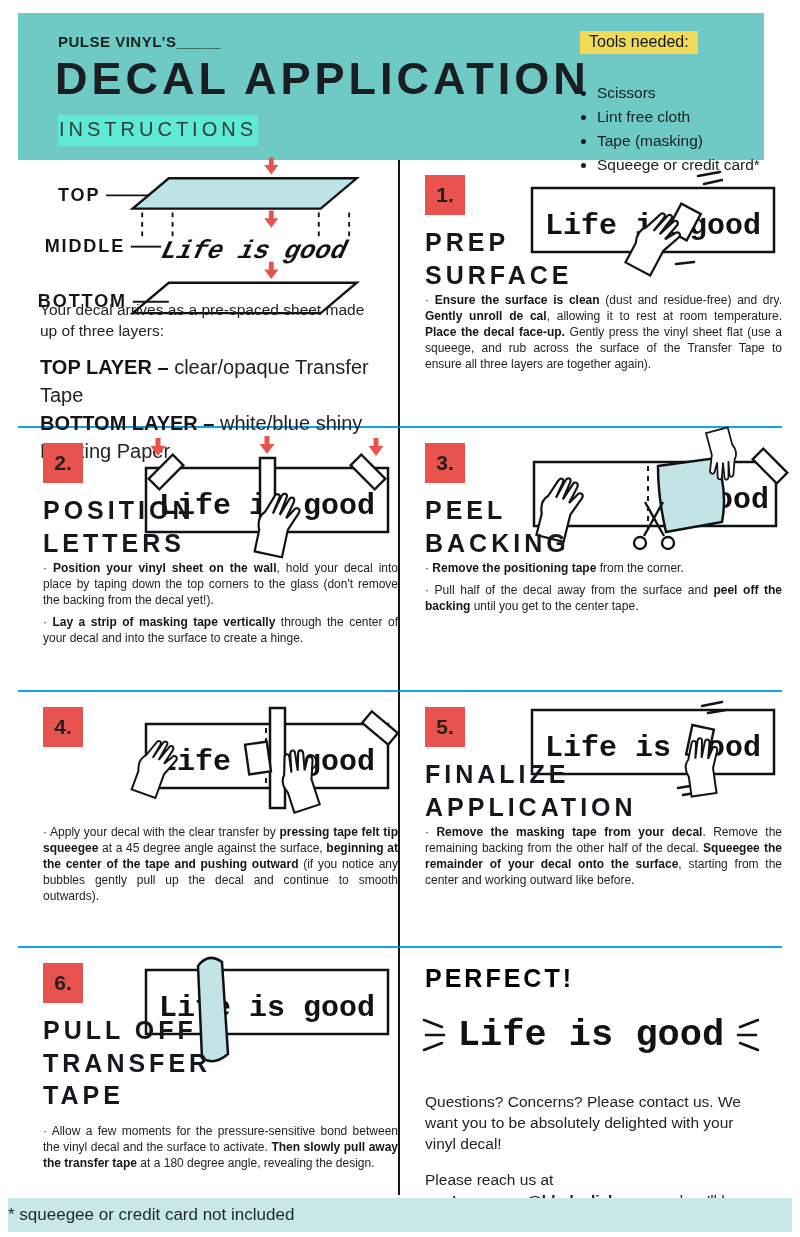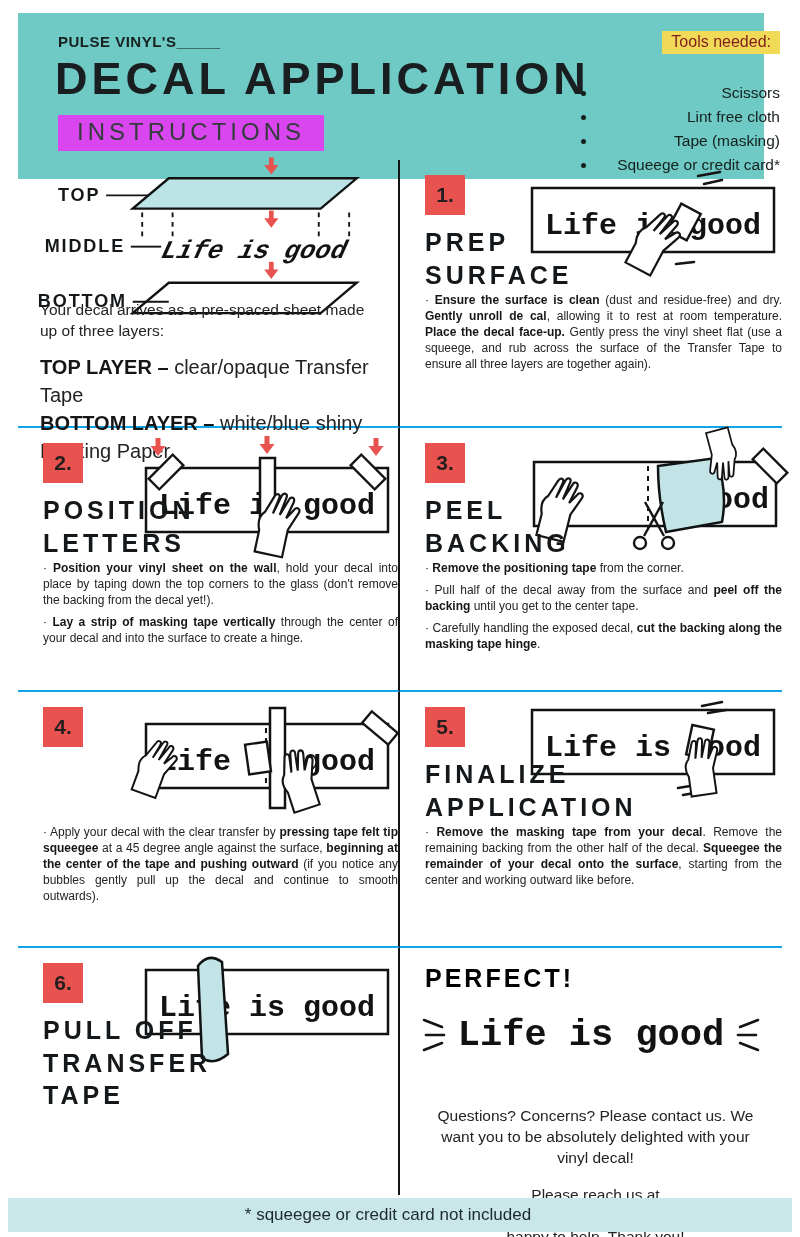--- a/index.html
+++ b/index.html
@@ -1,26 +1,26 @@
 <!DOCTYPE html>
 <html><head>
 <meta charset="utf-8">
 <style>
   * { box-sizing: border-box; }
   html,body { margin:0; padding:0; background:#ffffff; }
   body { width:800px; height:1237px; font-family:"Liberation Sans",sans-serif; color:#232323; }
   .page { position:relative; width:800px; height:1237px; overflow:hidden; background:#fff; }
 
   
-  .header { position:absolute; left:18px; top:13px; width:746px; height:166px; background:#6FC9C4;text-align:right; }
+  .header { position:absolute; left:18px; top:13px; width:746px; height:147px; background:#6FC9C4; }
   .brand { position:absolute; left:40px; top:20px; font-size:15px; font-weight:700; letter-spacing:.5px; color:#17221f; }
   .main-title { position:absolute; left:37px; top:40px; font-size:45px; font-weight:700; letter-spacing:4px; color:#191e20; white-space:nowrap; }
-  .subtitle { position:absolute; left:40px; top:102px; background:#d946ef; color:#323d3b; padding:3px 19px 5px; font-size:24px; letter-spacing:4px; font-weight:500; }
+  .subtitle { position:absolute; left:40px; top:102px; background:#5eead4; color:#323d3b; padding:3px 1px 5px; font-size:20px; letter-spacing:4px; font-weight:500; }
   .tools { position:absolute; left:562px; top:18px; width:200px; }
-  .tools-title { display:inline-block; background:#F1DA58; color:#7f1d1d; padding:2px 9px 3px; font-size:16px; }
+  .tools-title { display:inline-block; background:#F1DA58; color:#0f172a; padding:2px 9px 3px; font-size:16px; }
   .tools ul { margin:27px 0 0 17px; padding:0; font-size:15.5px; line-height:1.55; color:#14201e; }
 
   
   .grid { position:absolute; left:18px; top:160px; width:764px;
           display:grid; grid-template-columns:382px 382px; grid-template-rows:268px 264px 256px 247px; }
   .cell { position:relative; }
   .bb { border-bottom:2px solid #0ea5e9; }
   .br { border-right:2px solid #121516; }
 
   .badge { position:absolute; top:15px; left:25px; width:40px; height:40px; background:#E9534F;
@@ -54,25 +54,25 @@
   .intro-lead { position:absolute; top:140px; left:22px; right:14px; font-size:15.5px; line-height:1.33; margin:0; }
   .intro-layers { position:absolute; top:193px; left:22px; right:10px; font-size:20px; line-height:1.4; }
   .intro-layers p { margin:0; }
 
   
   .perfect-title { position:absolute; top:16px; left:25px; margin:0; font-size:25px; font-weight:700; letter-spacing:3px; color:#000000; }
   .perfect-decal { position:absolute; top:66px; left:0; right:0; text-align:center; white-space:nowrap; }
   .perfect-decal .txt { font-family:"Liberation Mono","DejaVu Sans Mono",monospace; font-weight:700; font-size:37px; color:#121212; vertical-align:middle; }
   .emph { vertical-align:middle; margin:0 10px; }
   .perfect-body { position:absolute; top:142px; left:25px; right:16px; font-size:15.5px; line-height:1.35; }
-  .perfect-body p { margin:16px 0 15px;text-align:center; }
+  .perfect-body p { margin:2px 0 15px; }
 
   
   .footer { position:absolute; left:8px; right:8px; bottom:5px; height:34px; background:#C9E6E8;
-            text-align:center; font-size:17px; line-height:34px; padding-right:24px; color:#1c2a2c; }
+            text-align:left; font-size:17px; line-height:34px; padding-right:24px; color:#1c2a2c; }
 </style>
 </head>
 <body>
 
 <svg width="0" height="0" style="position:absolute" aria-hidden="true">
   <defs>
     <g id="arrow-down">
         <rect x="-2.5" y="0" width="5" height="9"></rect>
         <polygon points="-7.5,8 7.5,8 0,18"></polygon>
       </g>
@@ -186,21 +186,20 @@
         <path class="teal-sheet" d="M128,34 L186,26 Q198,58 192,90 L136,100 Q128,66 128,34 Z"></path>
         <use href="#hand" class="use-hand" transform="translate(214,44) rotate(165) scale(0.8)"></use>
         <use href="#hand" class="use-hand" transform="translate(18,40) rotate(14)"></use>
         <use href="#scissors" class="use-scissors" transform="translate(124,70)"></use>
       </svg>
       <h2 class="step-title">PEEL
 BACKING</h2>
       <div class="body">
         <p><span>· </span><b>Remove the positioning tape</b><span> from the corner.</span></p>
         <p><span>· Pull half of the decal away from the surface and </span><b>peel off the backing</b><span> until you get to the center tape.</span></p>
-        <p><span>· Carefully handling the exposed decal, </span><b>cut the backing along the masking tape hinge</b><span>.</span></p>
       </div>
     </div>
 
     <div class="cell bb br">
       <div class="badge">4.</div>
       <svg class="illus" style="top:8px; right:6px;" width="250" height="124" viewBox="0 0 250 124">
         <rect class="sign" x="4" y="24" width="242" height="64"></rect>
         <text class="decal" x="125" y="70">Life is good</text>
         <use href="#tape" class="use-tape" transform="translate(238,28) rotate(40)"></use>
         <line class="hingedash" x1="124" y1="28" x2="124" y2="84"></line>
@@ -236,20 +235,23 @@
     <div class="cell br tall">
       <div class="badge">6.</div>
       <svg class="illus" style="top:6px; right:6px;" width="250" height="120" viewBox="0 0 250 120">
         <rect class="sign" x="4" y="16" width="242" height="64"></rect>
         <text class="decal" x="125" y="62">Life is good</text>
         <path class="teal-sheet" d="M56,12 Q66,-2 80,8 L86,100 Q72,112 60,104 Z"></path>
       </svg>
       <h2 class="step-title">PULL OFF
 TRANSFER
 TAPE</h2>
+      <div class="body">
+        <p><span>· Allow a few moments for the pressure-sensitive bond between the vinyl decal and the surface to activate. </span><b>Then slowly pull away the transfer tape</b><span> at a 180 degree angle, revealing the design.</span></p>
+      </div>
     </div>
 
     <div class="cell">
       <h2 class="perfect-title">PERFECT!</h2>
       <div class="perfect-decal">
         <svg class="emph" width="28" height="38" viewBox="0 0 28 38">
           <line class="dash" x1="4" y1="4" x2="22" y2="11"></line>
           <line class="dash" x1="6" y1="19" x2="24" y2="19"></line>
           <line class="dash" x1="4" y1="34" x2="22" y2="27"></line>
         </svg><span class="txt">Life is good</span><svg class="emph" width="28" height="38" viewBox="0 0 28 38">

